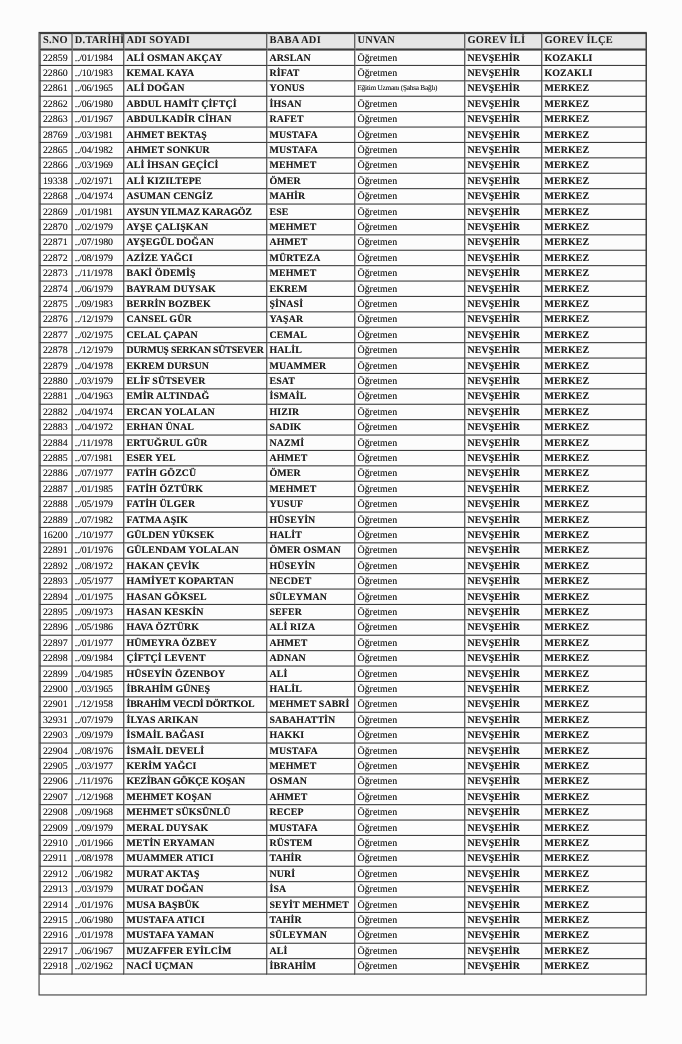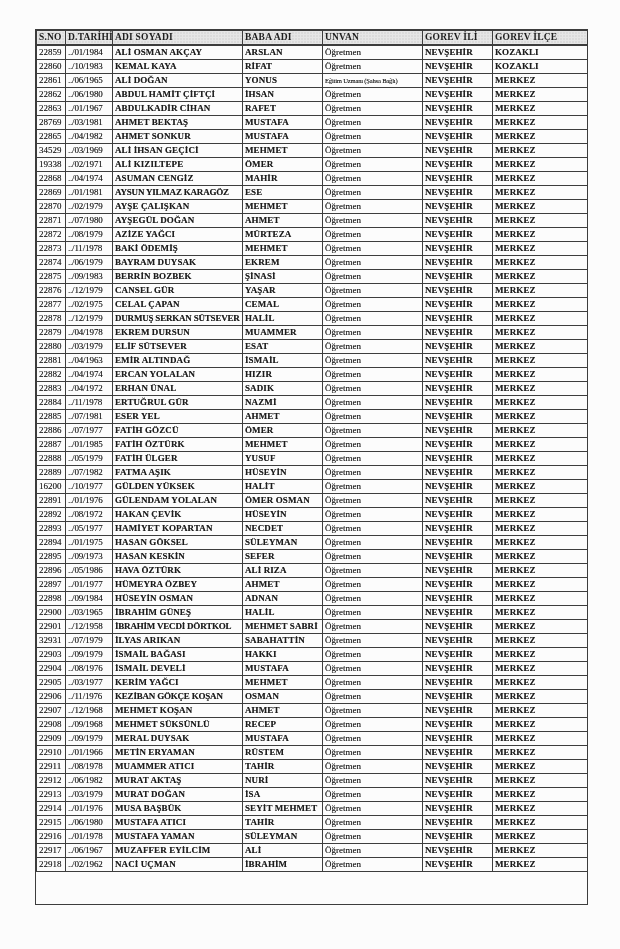--- a/index.html
+++ b/index.html
@@ -140,21 +140,21 @@
         <tr>
           <td class="cell-sno">22865</td>
           <td class="cell-birth-date">../04/1982</td>
           <td class="cell-full-name">AHMET SONKUR</td>
           <td class="cell-father-name">MUSTAFA</td>
           <td class="cell-title">Öğretmen</td>
           <td class="cell-province">NEVŞEHİR</td>
           <td class="cell-district">MERKEZ</td>
         </tr>
         <tr>
-          <td class="cell-sno">34529</td>
+          <td class="cell-sno">22866</td>
           <td class="cell-birth-date">../03/1969</td>
           <td class="cell-full-name">ALİ İHSAN GEÇİCİ</td>
           <td class="cell-father-name">MEHMET</td>
           <td class="cell-title">Öğretmen</td>
           <td class="cell-province">NEVŞEHİR</td>
           <td class="cell-district">MERKEZ</td>
         </tr>
         <tr>
           <td class="cell-sno">19338</td>
           <td class="cell-birth-date">../02/1971</td>
@@ -430,22 +430,31 @@
           <td class="cell-birth-date">../01/1977</td>
           <td class="cell-full-name">HÜMEYRA ÖZBEY</td>
           <td class="cell-father-name">AHMET</td>
           <td class="cell-title">Öğretmen</td>
           <td class="cell-province">NEVŞEHİR</td>
           <td class="cell-district">MERKEZ</td>
         </tr>
         <tr>
           <td class="cell-sno">22898</td>
           <td class="cell-birth-date">../09/1984</td>
-          <td class="cell-full-name">HÜSEYİN OSMAN</td>
+          <td class="cell-full-name">ÇİFTÇİ LEVENT</td>
           <td class="cell-father-name">ADNAN</td>
+          <td class="cell-title">Öğretmen</td>
+          <td class="cell-province">NEVŞEHİR</td>
+          <td class="cell-district">MERKEZ</td>
+        </tr>
+        <tr>
+          <td class="cell-sno">22899</td>
+          <td class="cell-birth-date">../04/1985</td>
+          <td class="cell-full-name">HÜSEYİN ÖZENBOY</td>
+          <td class="cell-father-name">ALİ</td>
           <td class="cell-title">Öğretmen</td>
           <td class="cell-province">NEVŞEHİR</td>
           <td class="cell-district">MERKEZ</td>
         </tr>
         <tr>
           <td class="cell-sno">22900</td>
           <td class="cell-birth-date">../03/1965</td>
           <td class="cell-full-name">İBRAHİM GÜNEŞ</td>
           <td class="cell-father-name">HALİL</td>
           <td class="cell-title">Öğretmen</td>

